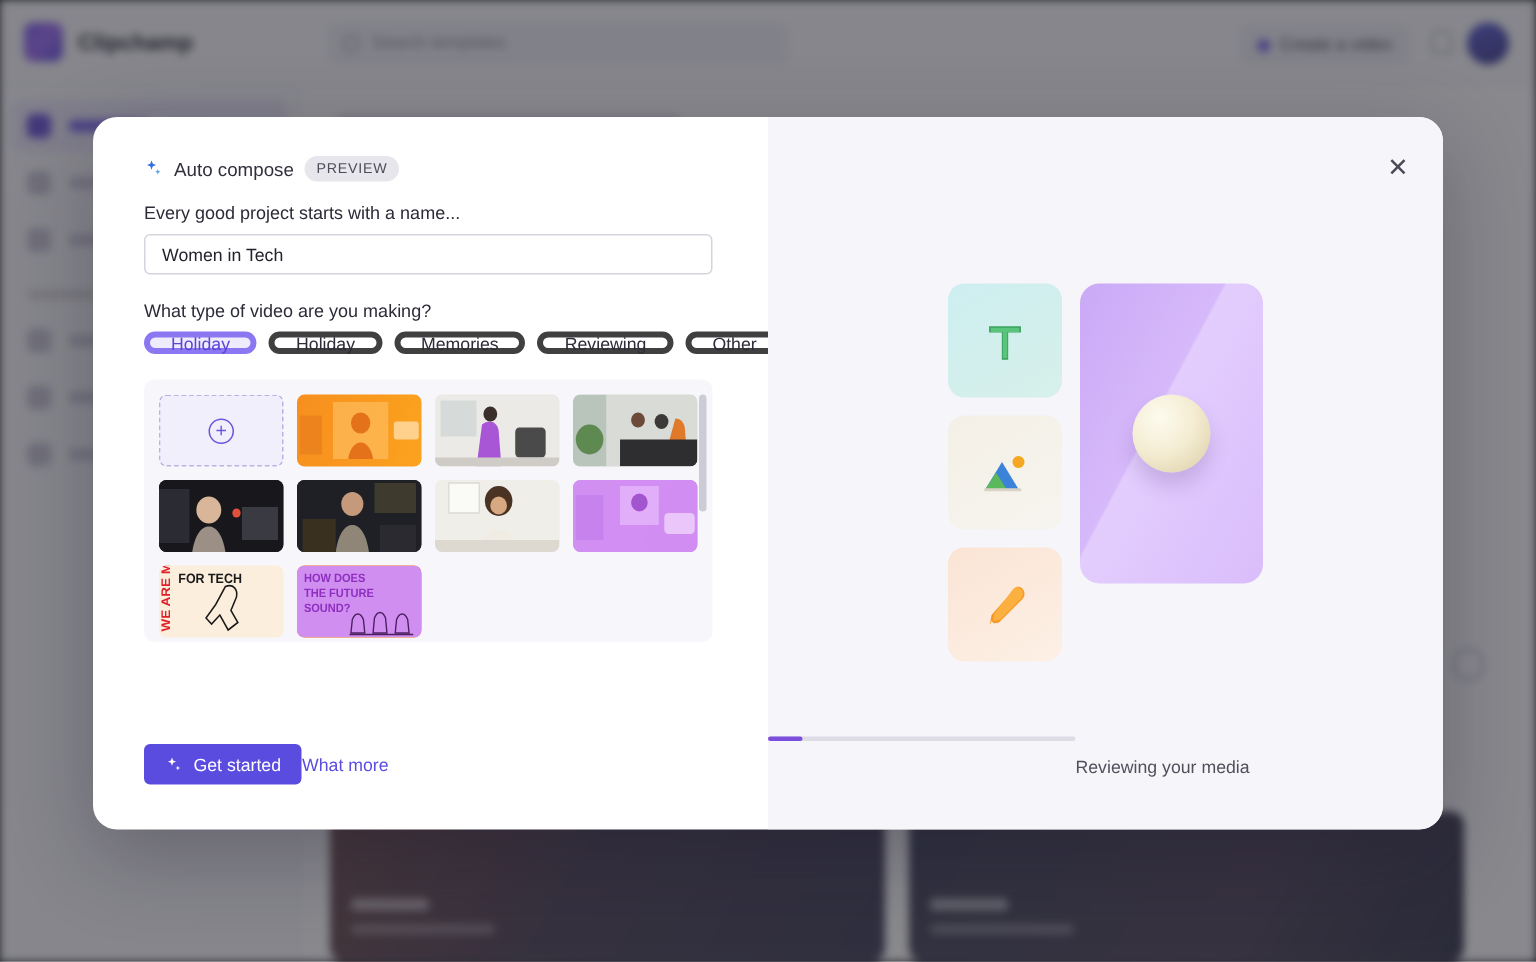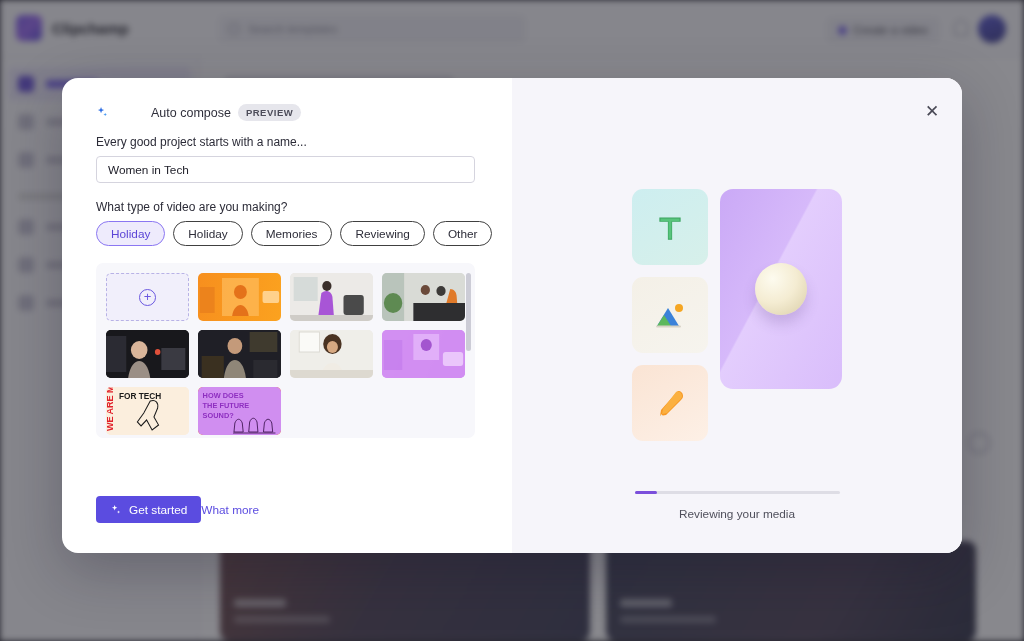--- a/index.html
+++ b/index.html
@@ -78,36 +78,36 @@
   #modal {
     position: absolute; left: 62px; top: 78px; width: 900px; height: 475px;
     background: #ffffff; border-radius: 16px; z-index: 10; display: flex;
     box-shadow: 0 18px 56px rgba(20,18,40,.28);
     overflow: hidden;
   }
   .left-pane { width: 450px; padding: 26px 28px 0 34px; position: relative; }
   .right-pane { flex: 1; background: #f6f5fa; position: relative; }
 
   .eyebrow { display: flex; align-items: center; gap: 7px; margin-bottom: 14px; }
-  .eyebrow-label { font-size: 12.5px; color: #30303c; margin-left: 35px; }
+  .eyebrow-label { font-size: 12.5px; color: #30303c; }
   .badge {
-    font-size: 9.5px; font-weight: 700; letter-spacing: .5px; color: #4d4d5a;
+    font-size: 9.5px; font-weight: 400; letter-spacing: .5px; color: #4d4d5a;
     background: #e6e6ec; border-radius: 9px; padding: 3px 8px;
   }
   h1.title { font-size: 20px; font-weight: 700; color: #16161e; letter-spacing: -0.2px; margin-bottom: 20px; }
   .field-label { font-size: 12px; color: #2c2c38; margin-bottom: 7px; }
   .name-input {
     width: 379px; height: 27px; border: 1px solid #d5d4de; border-radius: 4px;
     font-size: 11.8px; color: #22222c; padding: 0 11px; background: #fff;
     font-family: "Liberation Sans", sans-serif; outline: none; display: block;
   }
   .section-gap { margin-top: 17px; }
   .chips { display: flex; gap: 8px; margin-top: 2px; }
   .chip {
-    height: 25px; padding: 0 14px; border-radius: 13px; border: 1px solid #404040;
+    height: 15px; padding: 0 14px; border-radius: 13px; border: 4px solid #404040;
     font-size: 11.8px; color: #2c2c38; background: #fff;
     display: flex; align-items: center; cursor: pointer;
   }
   .chip.selected { background: #eeebfc; border-color: #8b77f2; color: #5b45d6; }
   .media-panel {
     margin-top: 9px; width: 379px; height: 175px; border-radius: 7px;
     background: #f7f7fb; padding: 10px; position: relative; overflow: hidden;
   }
   .media-grid { display: grid; grid-template-columns: repeat(4, 1fr); gap: 9px; }
   .tile { height: 48px; border-radius: 5px; overflow: hidden; position: relative; }
@@ -145,21 +145,21 @@
   .big-card {
     width: 122px; height: 200px; border-radius: 13px;
     background: linear-gradient(118deg, #caa9f6 0%, #d6b9fa 42%, #e3cdfd 43%, #d9bdfb 100%);
     display: flex; align-items: center; justify-content: center;
   }
   .sphere {
     width: 52px; height: 52px; border-radius: 50%;
     background: radial-gradient(circle at 34% 30%, #fdfbef 0%, #f4ecd2 48%, #d9cda6 100%);
     box-shadow: 0 9px 13px rgba(90,60,130,.20);
   }
-  .progress-wrap { position: absolute; left: 0; right: 0; top: 413px; display: flex; flex-direction: column; align-items: center; }
+  .progress-wrap { position: absolute; left: 0; right: 0; top: 413px; display: flex; }
   .progress-track { width: 205px; height: 3px; border-radius: 2px; background: #dedde5; }
   .progress-fill { height: 3px; border-radius: 2px; background: #7b4fdb; }
   .progress-label { margin-top: 13px; font-size: 11.8px; color: #50505c; }
 </style>
 </head>
 <body>
 
 <div id="app-backdrop">
   <div class="bg-header">
     <div class="bg-logo-mark"></div>

